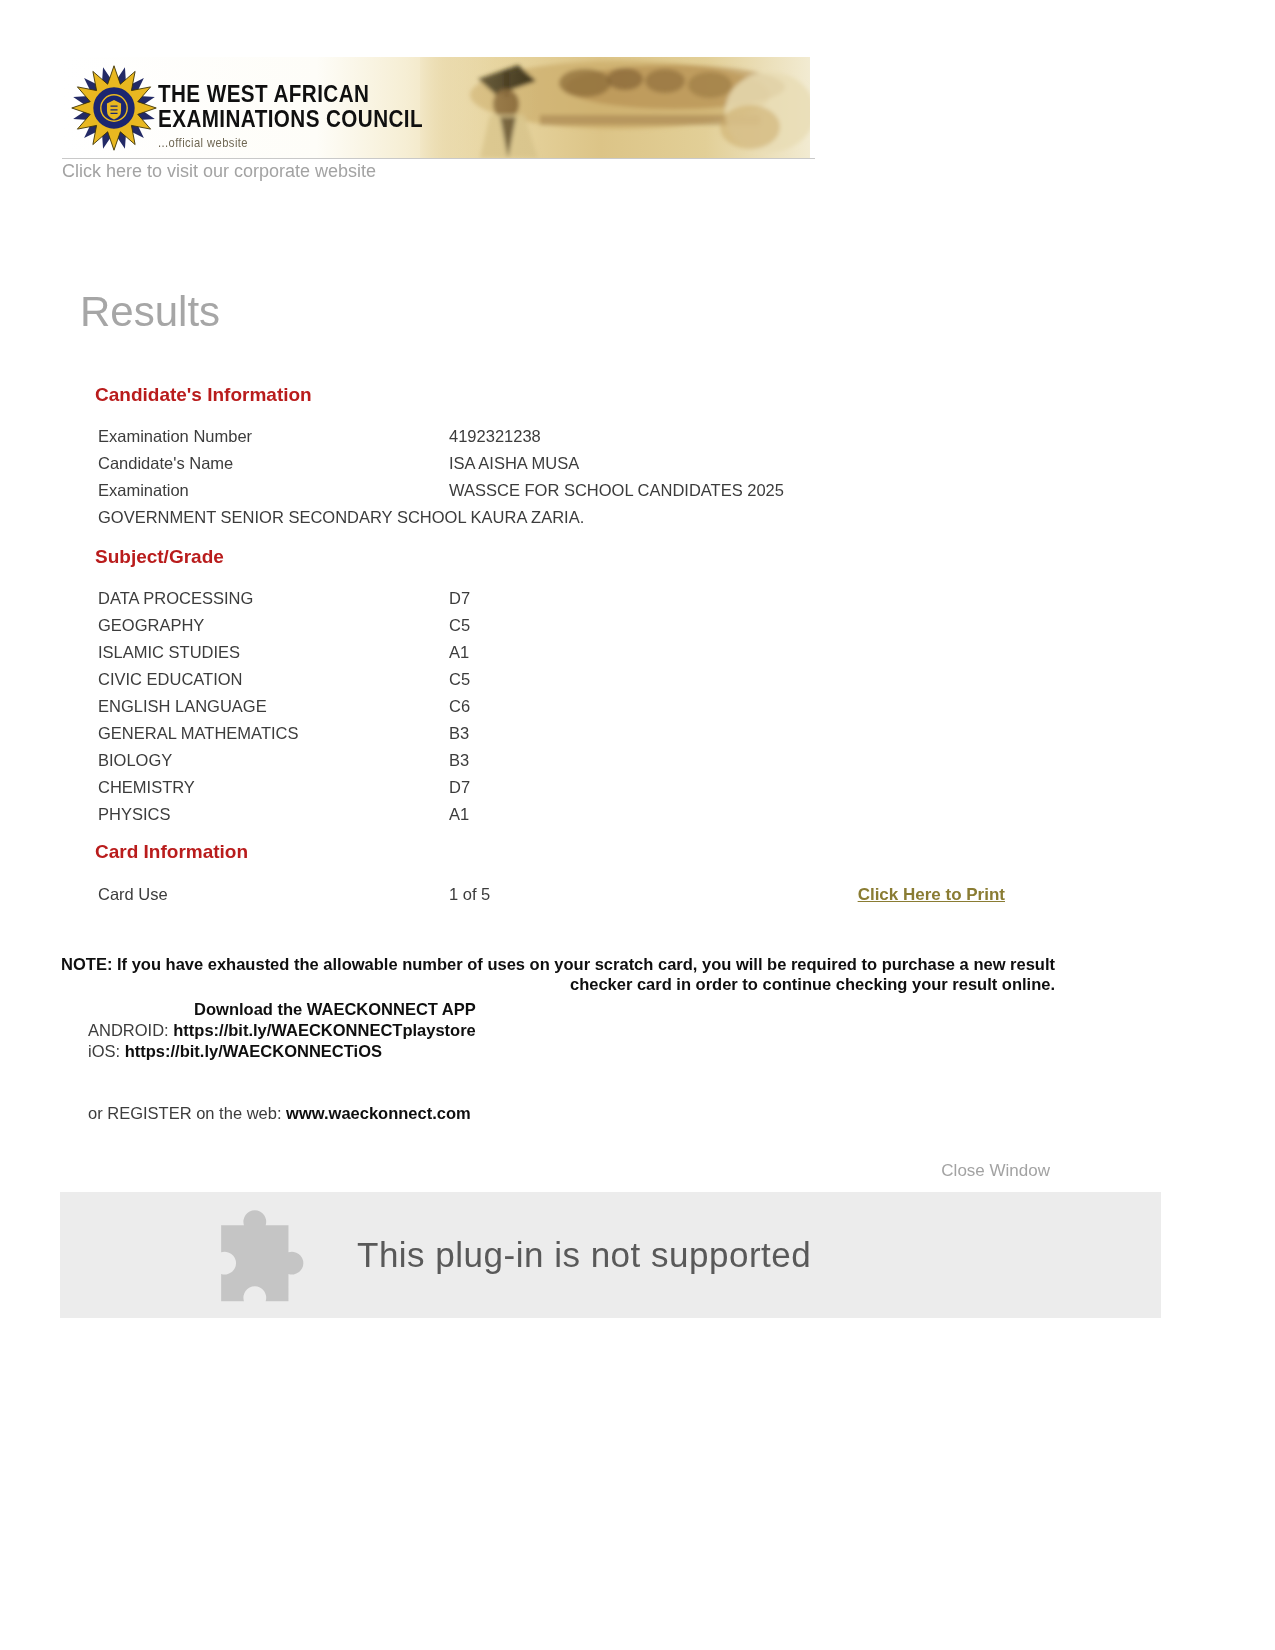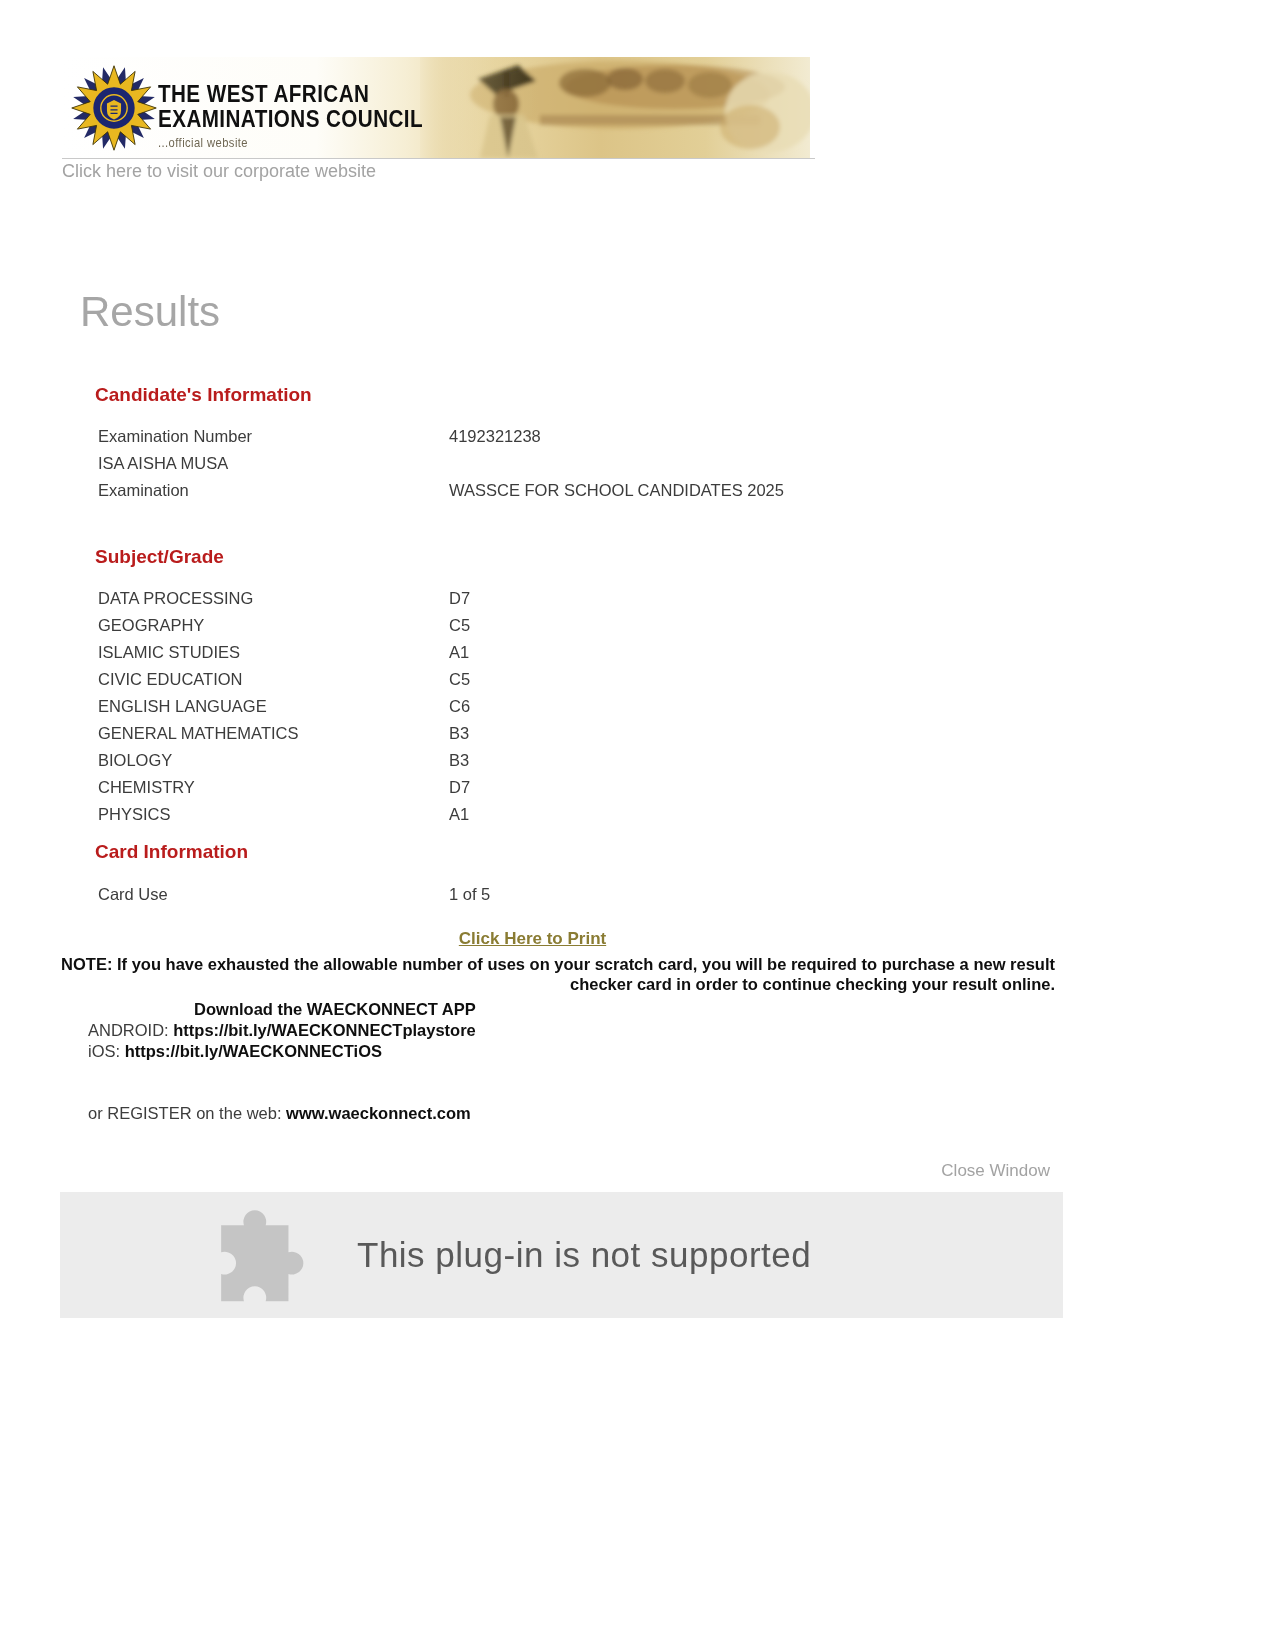--- a/index.html
+++ b/index.html
@@ -30,34 +30,34 @@
 
   .rows { position:absolute; left:98px; }
   .r-candidate { top:423px; }
   .r-subject   { top:585px; }
   .r-card      { top:881px; }
   .row { display:flex; height:27px; line-height:27px; font-size:16.5px; color:#3c3c3c; }
   .row .lbl { width:351px; flex:0 0 351px; }
   .row .val { white-space:nowrap; }
 
   
-  .print-wrap { position:absolute; left:60px; top:929px; width:945px; text-align:center; }
+  .print-wrap { position:absolute; left:60px; top:885px; width:945px; text-align:right; }
   .print-link { font-size:17px; font-weight:600; color:#8a7c33; text-decoration:underline; cursor:pointer; }
   .note { position:absolute; left:60px; top:954px; width:995px; text-align:right; font-size:16.5px; line-height:20px; font-weight:700; color:#0f0f0f; }
 
   
   .promo { position:absolute; left:88px; top:999px; font-size:16.5px; line-height:21px; color:#3c3c3c; }
   .promo .b { font-weight:700; color:#0f0f0f;text-align:right; }
   .promo-line { white-space:nowrap; }
   .promo-web { margin-top:41px; }
 
   
   .close-wrap { position:absolute; left:60px; top:1161px; width:990px; text-align:right; }
   .close-link { font-size:17px; color:#a3a3a3; text-decoration:none; cursor:pointer;margin-top:28px; }
-  .plugin-box { position:absolute; left:60px; top:1192px; width:1003px; height:126px; background:#ececec;
+  .plugin-box { position:absolute; left:60px; top:1192px; width:1101px; height:126px; background:#ececec;
     display:flex; align-items:center; padding-left:130px; }
   .puzzle { width:122px; height:114px; flex:0 0 122px; }
   .plugin-msg { margin-left:45px; font-size:35px; color:#595959; letter-spacing:.5px; }
 </style>
 </head>
 <body>
 
 <div class="page">
 
   <div class="banner">
@@ -112,27 +112,29 @@
 
   <div class="results-title">Results</div>
 
   <div class="section-heading h-candidate">Candidate's Information</div>
   <div class="rows r-candidate">
     <div class="row">
       <span class="lbl">Examination Number</span>
       <span class="val">4192321238</span>
     </div>
     <div class="row">
+      <span class="lbl">Candidate's Name</span>
       <span class="val">ISA AISHA MUSA</span>
     </div>
     <div class="row">
       <span class="lbl">Examination</span>
       <span class="val">WASSCE FOR SCHOOL CANDIDATES 2025</span>
     </div>
     <div class="row">
+      <span class="val">GOVERNMENT SENIOR SECONDARY SCHOOL KAURA ZARIA.</span>
     </div>
   </div>
 
   <div class="section-heading h-subject">Subject/Grade</div>
   <div class="rows r-subject">
     <div class="row">
       <span class="lbl">DATA PROCESSING</span>
       <span class="val">D7</span>
     </div>
     <div class="row">

